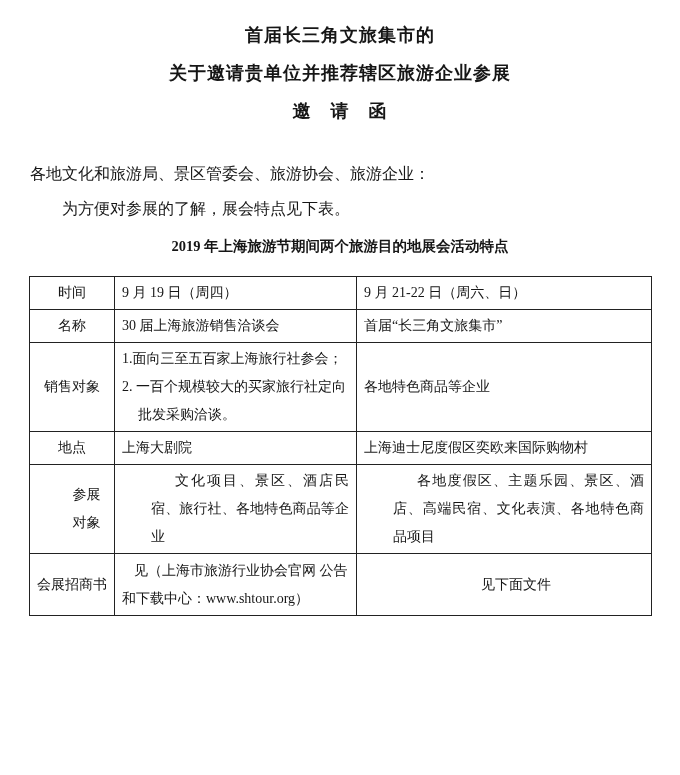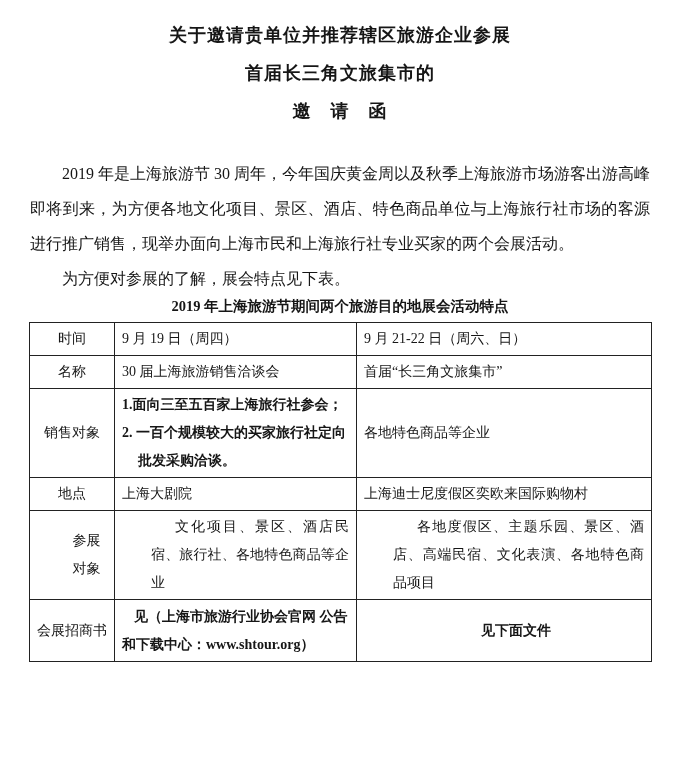--- a/index.html
+++ b/index.html
@@ -27,45 +27,46 @@
     line-height: 35px;
   }
   .para {
     font-size: 16px;
     line-height: 35px;
     margin: 0;
     text-align: justify;
     text-indent: 2em;
   }
   .table-caption {
+    margin-top: 10px;
     text-align: center;
     font-weight: bold;
     font-size: 14.5px;
     line-height: 20px;
   }
   table.etable {
-    margin: 6px 0 0 29px;
+    margin: 20px 0 0 29px;
     border-collapse: collapse;
     table-layout: fixed;
     width: 622px;
     font-size: 14px;
   }
   table.etable td {
     border: 1px solid #222222;
     padding: 2px 7px;
     vertical-align: middle;
     box-sizing: border-box;
     line-height: 28px;
   }
   col.c1 { width: 85px; }
   col.c2 { width: 242px; }
   col.c3 { width: 295px; }
   td.lab { text-align: center; }
   td.cen { text-align: left; }
-  td.lft { text-align: left; font-weight: bold; }
+  td.lft { text-align: left; }
   tr.h30 td { height: 30px; }
   tr.h58 td { height: 58px; }
   tr.h86 td { height: 86px; }
   tr.h60 td { height: 60px; padding-left: 36px; }
   tr.h62 td { height: 62px; }
   .hang {
     padding-left: 16px;
     text-indent: -16px;
     text-align: left;
   }
@@ -75,27 +76,27 @@
   }
   td.ind1 { text-indent: 12px; }
   td.ind2 { text-indent: 24px; text-align: center; }
 </style>
 </head>
 <body>
 
 <div class="page">
 
   <div class="titles">
+    <div class="title-line">首届长三角文旅集市的</div>
     <div class="title-line">关于邀请贵单位并推荐辖区旅游企业参展</div>
-    <div class="title-line">首届长三角文旅集市的</div>
     <div class="title-line">邀　请　函</div>
   </div>
 
   <div class="body-block">
-    <p class="para">2019 年是上海旅游节 30 周年，今年国庆黄金周以及秋季上海旅游市场游客出游高峰即将到来，为方便各地文化项目、景区、酒店、特色商品单位与上海旅行社市场的客源进行推广销售，现举办面向上海市民和上海旅行社专业买家的两个会展活动。</p>
+    <div class="salutation">各地文化和旅游局、景区管委会、旅游协会、旅游企业：</div>
     <p class="para">为方便对参展的了解，展会特点见下表。</p>
   </div>
 
   <div class="table-caption">2019 年上海旅游节期间两个旅游目的地展会活动特点</div>
 
   <table class="etable">
     <colgroup>
         <col class="c1">
         <col class="c2">
         <col class="c3">

